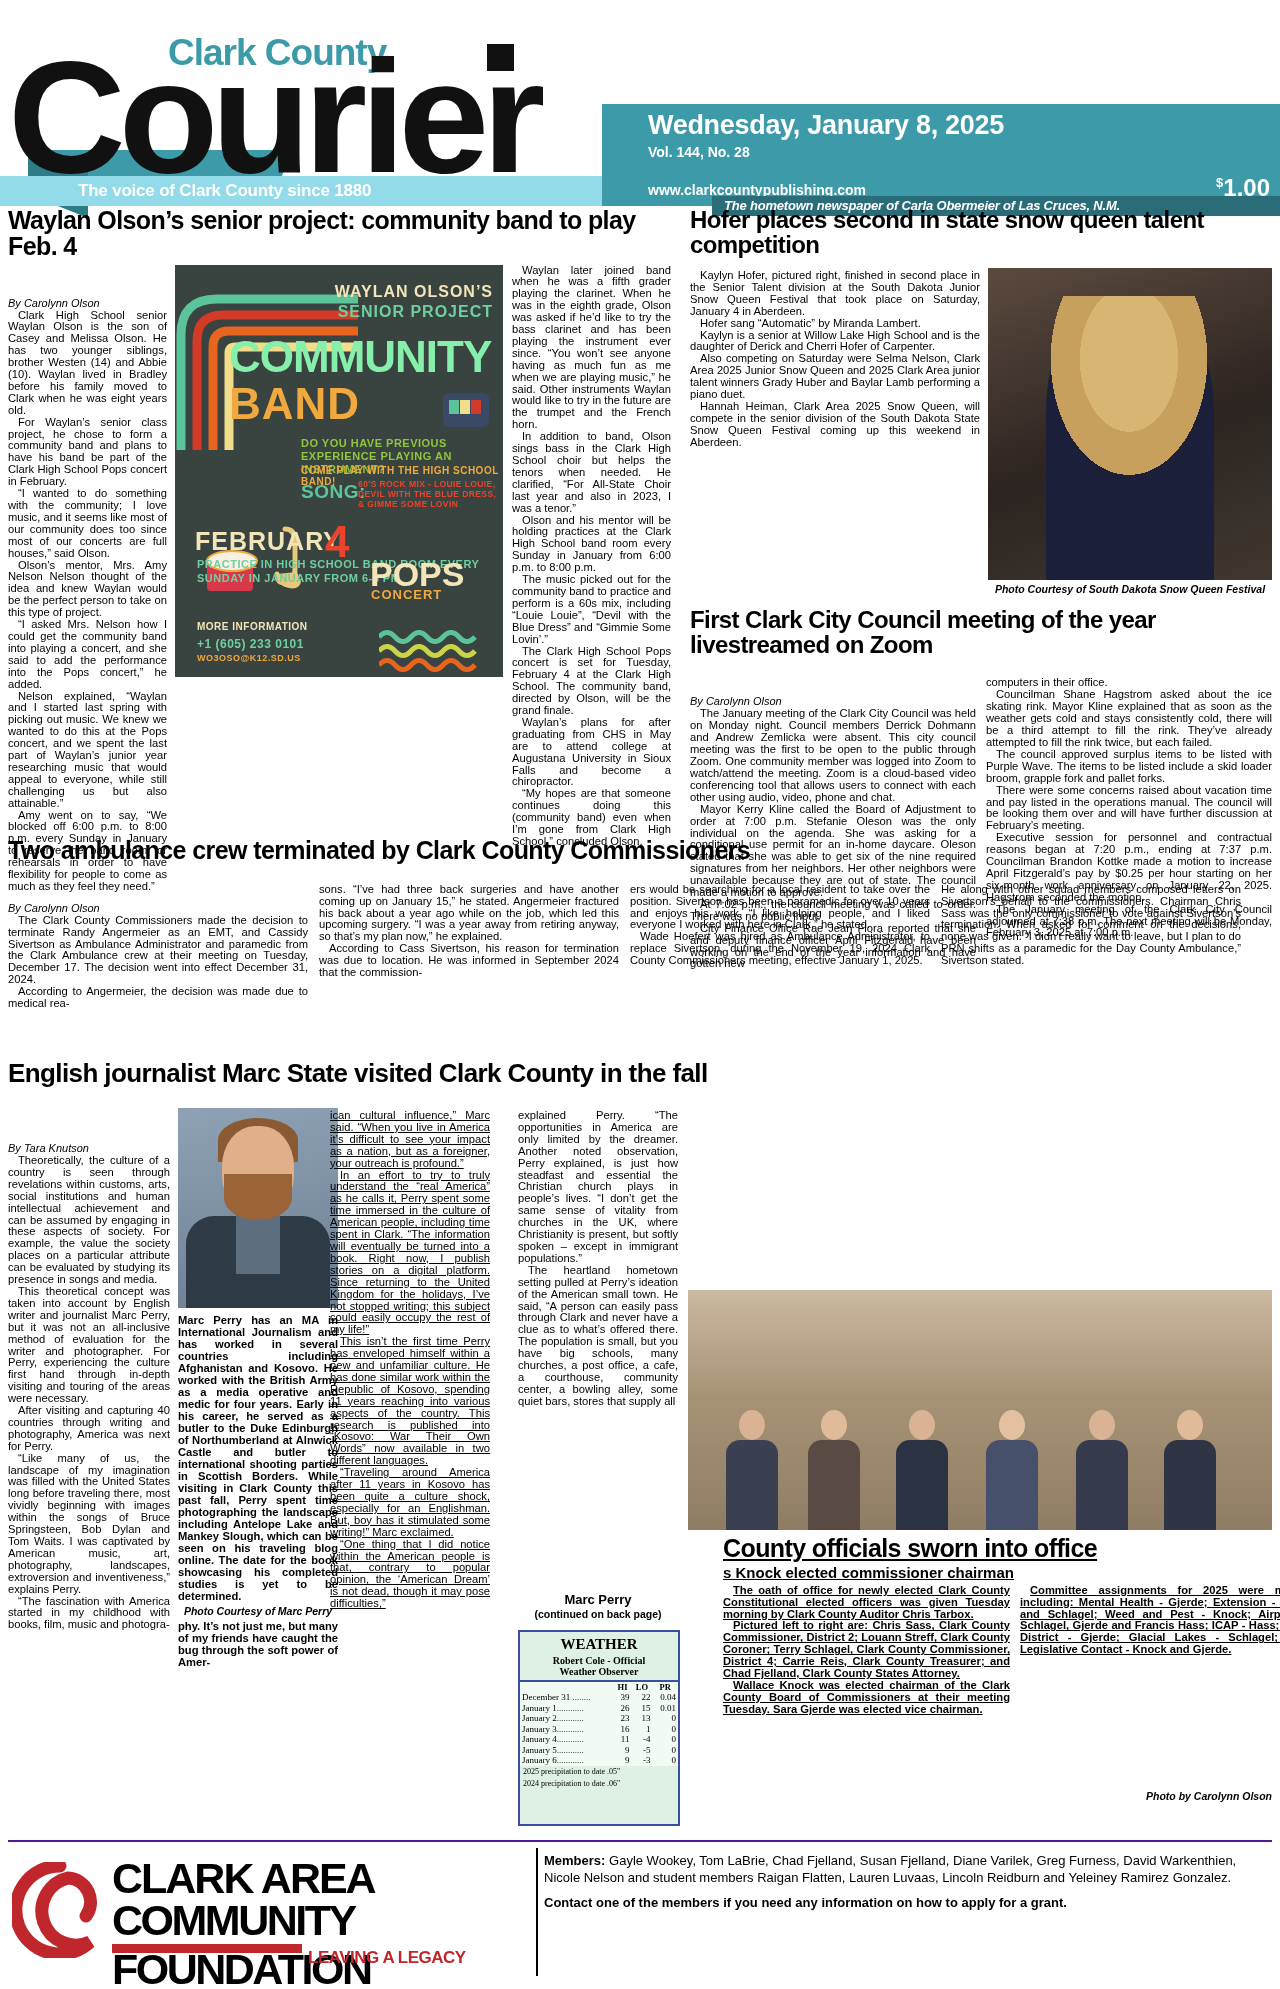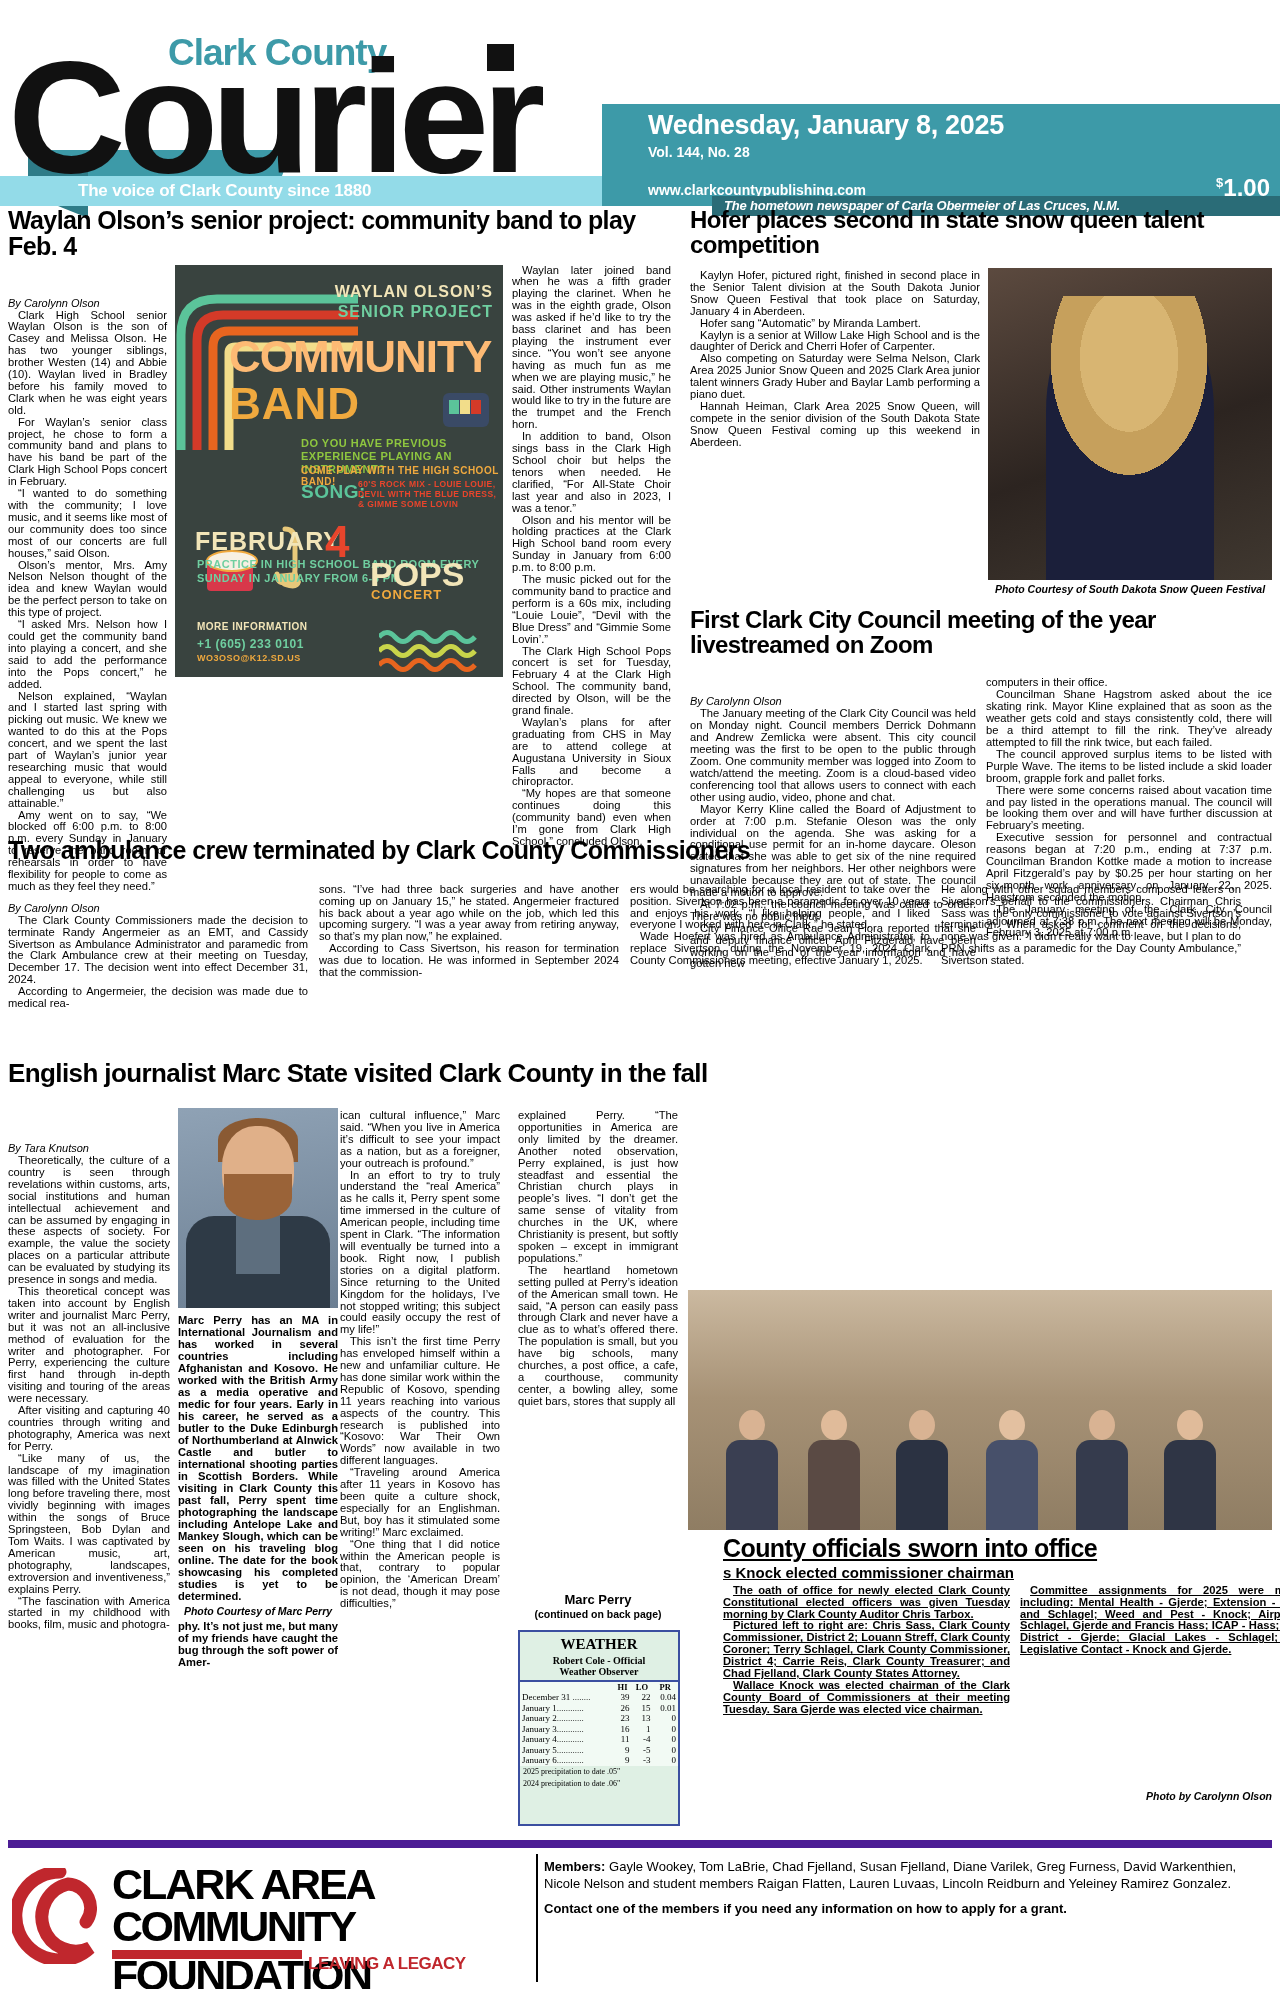--- a/index.html
+++ b/index.html
@@ -104,21 +104,21 @@
     position:absolute; left:175px; top:265px; width:328px; height:412px;
     background:#39433f; overflow:hidden; color:#fff;
     font-family:"Liberation Sans", sans-serif;
   }
   .poster .arcs { position:absolute; left:-12px; top:10px; width:200px; height:175px; }
   .poster .p-t1 { position:absolute; right:10px; top:18px; text-align:right;
       font-size:16px; font-weight:bold; color:#f2e5b8; letter-spacing:1px; }
   .poster .p-t2 { position:absolute; right:10px; top:38px; text-align:right;
       font-size:16px; font-weight:bold; color:#6fcfa0; letter-spacing:1px; }
   .poster .p-comm { position:absolute; left:54px; top:72px; font-size:44px; font-weight:bold;
-      color:#fdba74; letter-spacing:-1px; line-height:40px; }
+      color:#86efac; letter-spacing:-1px; line-height:40px; }
   .poster .p-band { position:absolute; left:54px; top:118px; font-size:44px; font-weight:bold;
       color:#f0a93e; letter-spacing:1px; line-height:42px; }
   .poster .p-q1 { position:absolute; left:126px; top:172px; font-size:11px; font-weight:bold;
       color:#8ec63f; letter-spacing:0.5px; line-height:13px; }
   .poster .p-q2 { position:absolute; left:126px; top:200px; font-size:10px; font-weight:bold;
       color:#f0a93e; letter-spacing:0.5px; }
   .poster .p-song { position:absolute; left:126px; top:216px; font-size:19px; font-weight:bold;
       color:#5bc49a; letter-spacing:0.5px; }
   .poster .p-songlist { position:absolute; left:183px; top:214px; font-size:8.5px; font-weight:bold;
       color:#e8452c; line-height:10px; letter-spacing:0.4px; }
@@ -184,21 +184,21 @@
   .perry-photo .hairp { position:absolute; left:40px; top:10px; width:80px; height:44px;
       background:#8a5a33; border-radius:50% 50% 0 0; }
   .perry-photo .beard { position:absolute; left:46px; top:66px; width:68px; height:46px;
       background:#9a6338; border-radius:0 0 48% 48%; }
   .perry-photo .body { position:absolute; left:8px; top:108px; width:144px; height:96px;
       background:#2e3a46; border-radius:28px 28px 0 0; }
   .perry-photo .shirt { position:absolute; left:58px; top:106px; width:44px; height:60px;
       background:#5d6e7e; }
   .perry-bold { position:absolute; left:178px; top:1314px; width:160px;
       font-size:11.2px; line-height:12px; font-weight:bold; text-align:justify; }
-  .perry-col3 { position:absolute; left:340px; top:1110px; width:160px; }
+  .perry-col3 { position:absolute; left:330px; top:1110px; width:160px;text-decoration:underline; }
   .perry-col4 { position:absolute; left:518px; top:1110px; width:160px; }
   .perry-name { position:absolute; left:518px; top:1592px; width:160px; text-align:center;
       font-size:13px; font-weight:bold; }
   .perry-cont { position:absolute; left:518px; top:1608px; width:160px; text-align:center;
       font-size:10.5px; font-weight:bold; }
 
   
   .weatherbox { position:absolute; left:518px; top:1630px; width:162px; height:196px;
       border:2px solid #3b4fa0; background:#dff0e4; }
   .weather-title { text-align:center; font-size:15px; font-weight:bold; padding:4px 16px 2px;
@@ -224,21 +224,21 @@
   #officials { position:absolute; left:723px; top:1536px; width:584px;text-decoration:underline; }
   #officials .hl { font-size:25px; }
   .off-sub { font-size:15px; font-weight:bold; margin-top:2px; }
   .off-cols { display:flex; gap:10px; margin-top:4px; }
   .off-cols > div { width:287px; }
   .off-credit { position:absolute; left:688px; top:1790px; width:584px; text-align:right;
       font-size:10.5px; font-weight:bold; font-style:italic; }
 
   
   .footer-ad { position:absolute; left:8px; top:1840px; width:1264px; height:140px;
-      border-top:8px solid #4c1d95; }
+      border-top:2px solid #4c1d95; }
   .ad-left { position:absolute; left:0; top:6px; width:520px; height:130px; }
   .ad-swirl { position:absolute; left:4px; top:14px; width:96px; height:96px; }
   .ad-clark { position:absolute; left:104px; top:6px; font-size:43px; font-weight:bold;
       letter-spacing:-2px; }
   .ad-comm { position:absolute; left:104px; top:48px; font-size:43px; font-weight:bold;
       letter-spacing:-2.5px; }
   .ad-legacy { position:absolute; left:300px; top:100px; font-size:17px; font-weight:bold;
       color:#c0272d; letter-spacing:-0.5px; }
   .ad-redline { position:absolute; left:104px; top:96px; width:190px; height:9px; background:#c0272d; }
   .ad-right { position:absolute; left:536px; top:10px; width:728px; font-size:13px; line-height:17px; }

